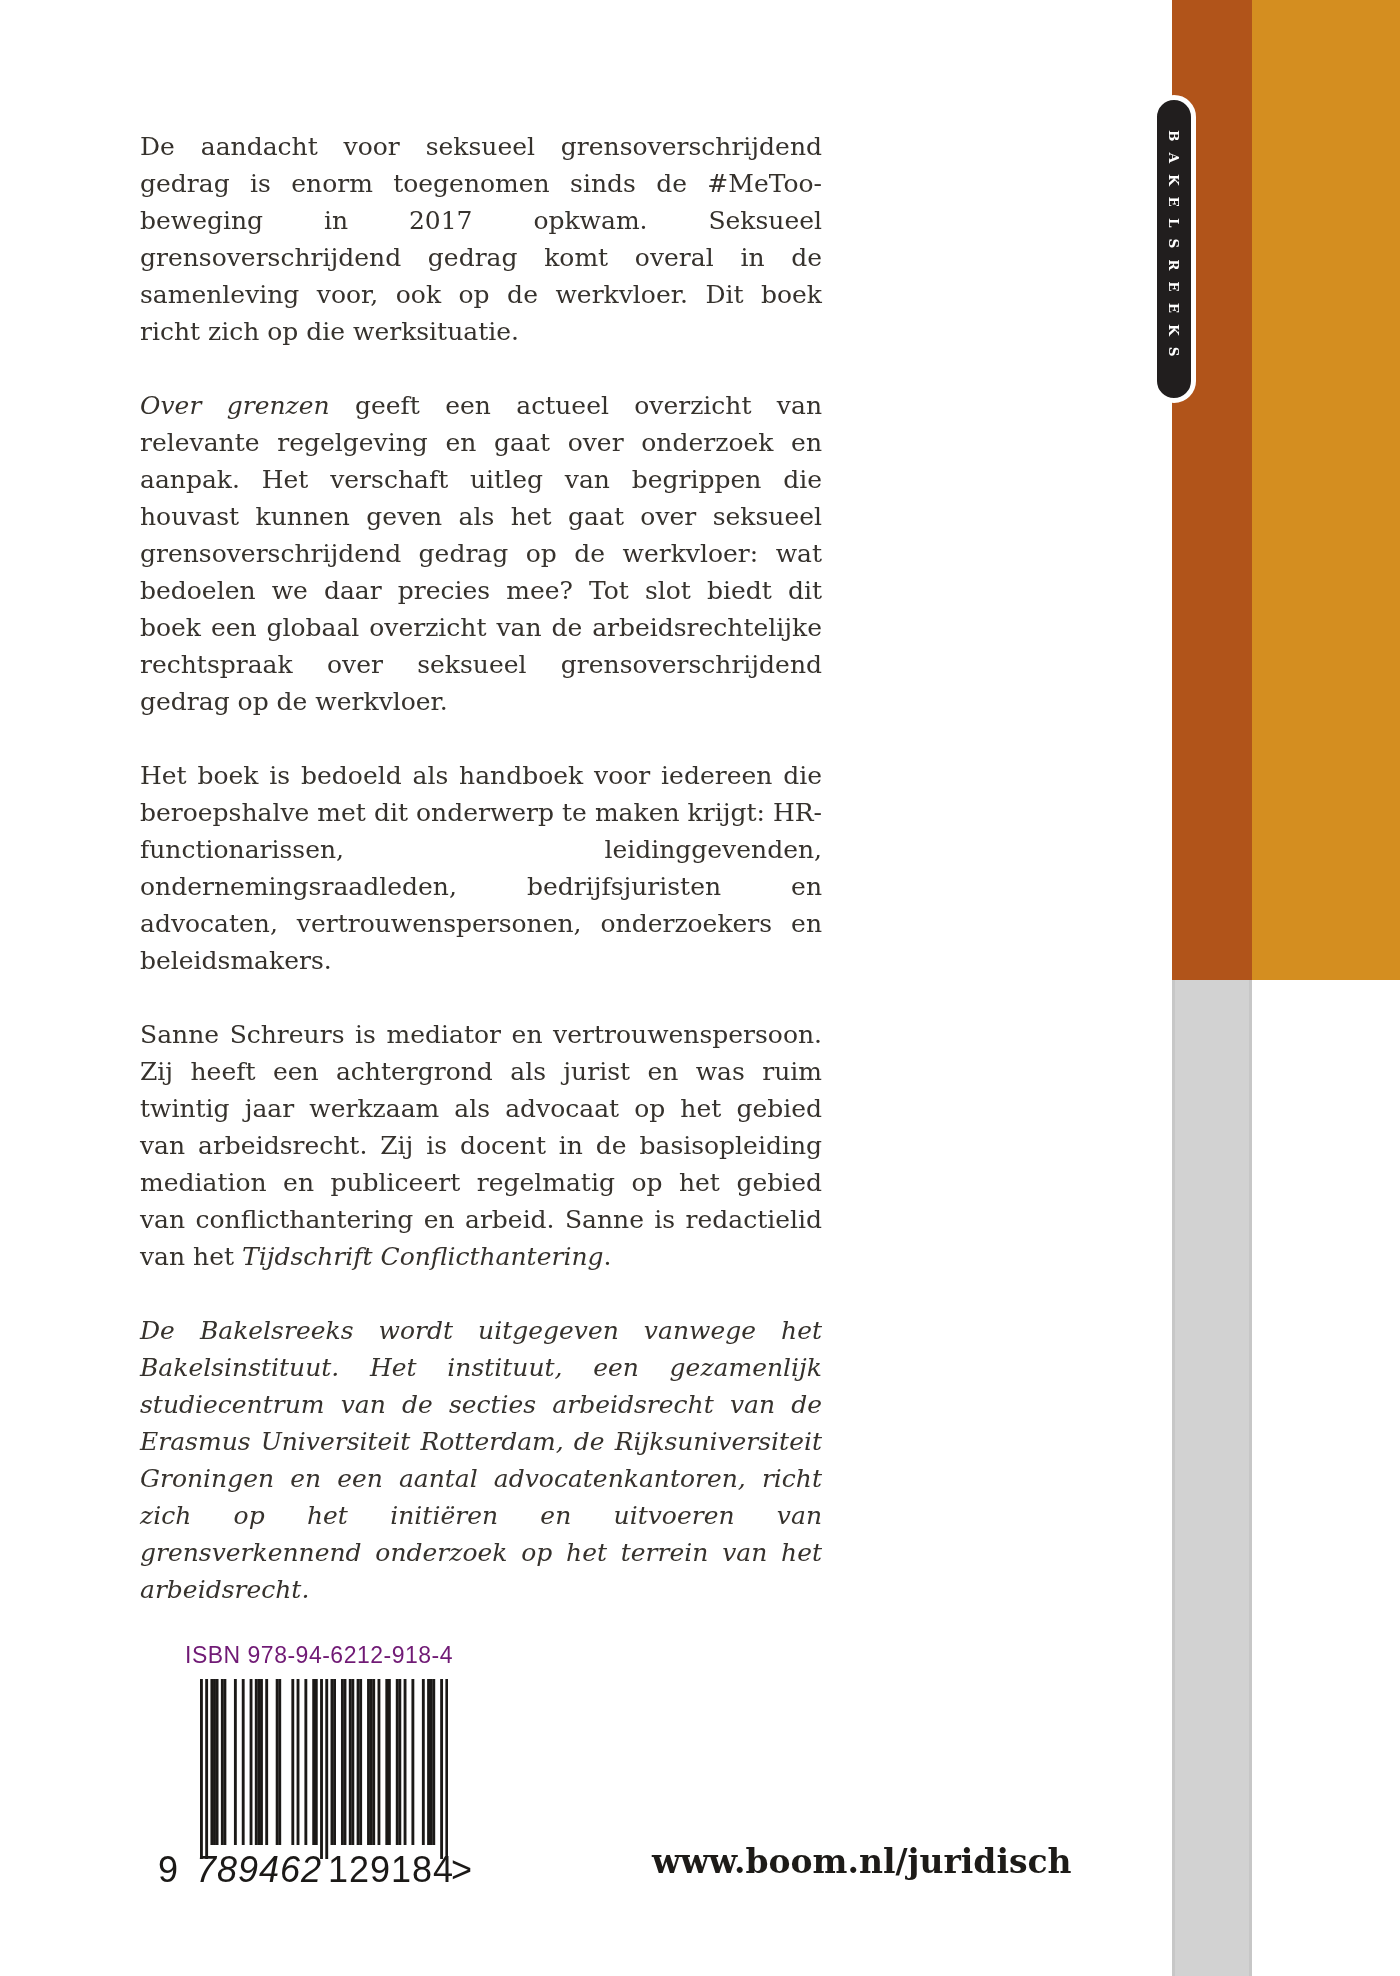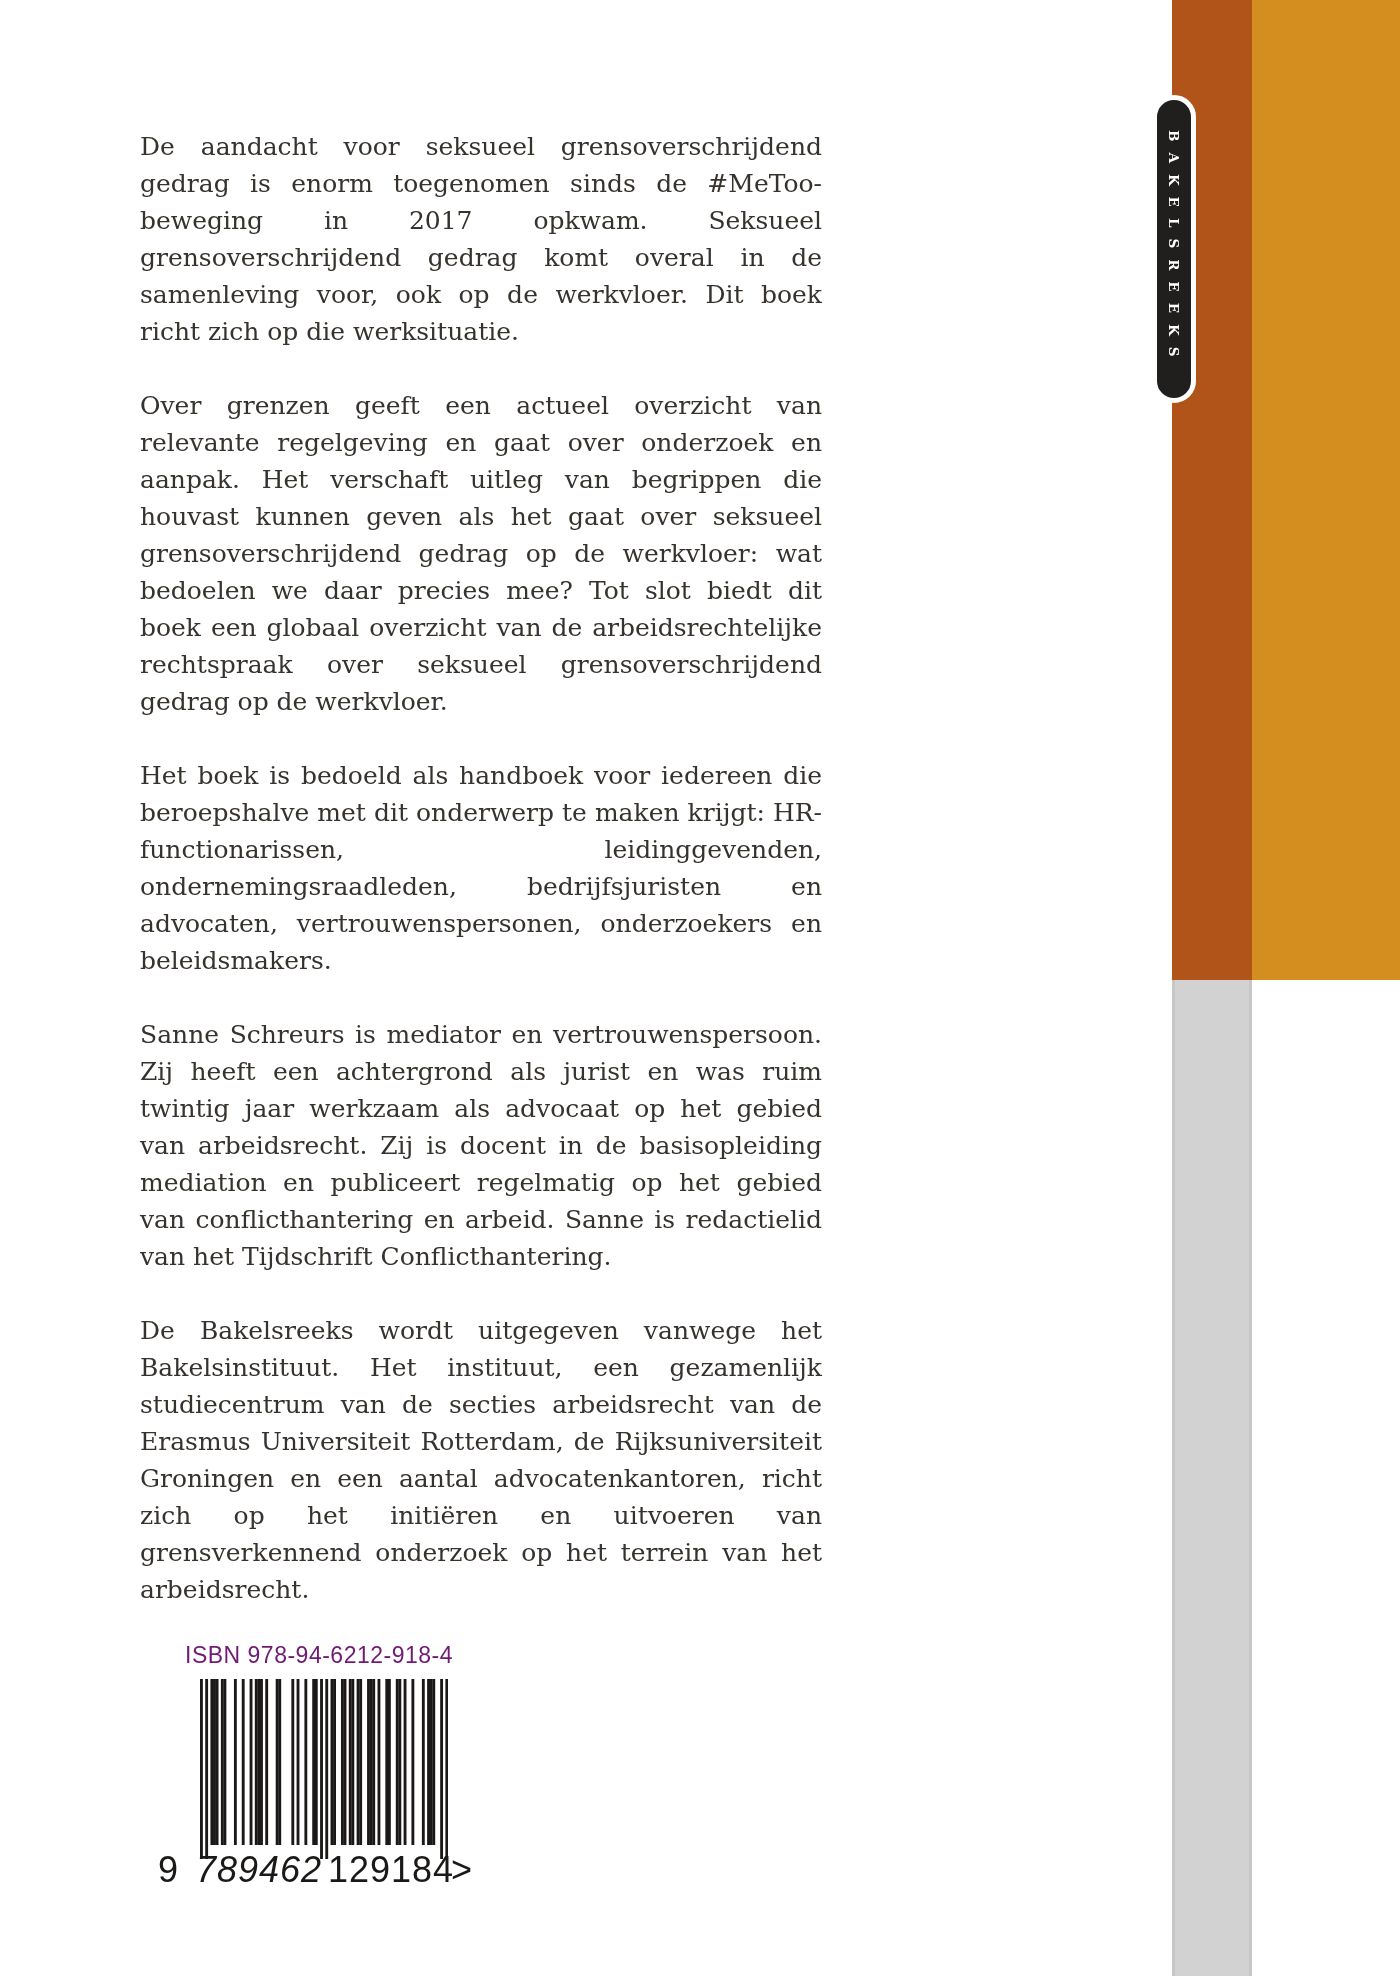--- a/index.html
+++ b/index.html
@@ -38,21 +38,21 @@
   
   .blurb {
     position:absolute; left:140px; top:128px; width:682px;
     font-size:25px; line-height:37px;
     text-align:justify;
     color:#36322d;
   }
   .blurb p { margin:0; }
   .blurb p + p { margin-top:37px; }
   .blurb p.extra-space { }
-  .blurb .italic { }
+  .blurb .italic { font-style:italic; }
 
   
   .isbn-label {
     position:absolute; left:185px; top:1642px;
     font-family:"Liberation Sans","DejaVu Sans",sans-serif;
     font-size:23px; letter-spacing:0.5px;
     color:#701a75;
   }
   .barcode-svg { position:absolute; left:200px; top:1679px; }
   .bc-digit {
@@ -142,14 +142,15 @@
       <rect x="229.73" y="0" width="2.86" height="166" fill="#1b1917"></rect>
       <rect x="232.34" y="0" width="2.86" height="166" fill="#1b1917"></rect>
       <rect x="240.17" y="0" width="2.86" height="180" fill="#1b1917"></rect>
       <rect x="245.39" y="0" width="2.86" height="180" fill="#1b1917"></rect>
     </svg>
   <span class="bc-digit bc-lead">9</span>
   <span class="bc-digit bc-left">789462</span>
   <span class="bc-digit bc-right">129184</span>
   <span class="bc-digit bc-arrow">&gt;</span>
 
+  <div class="website">www.boom.nl/juridisch</div>
 
 </div>
 
 </body></html>

